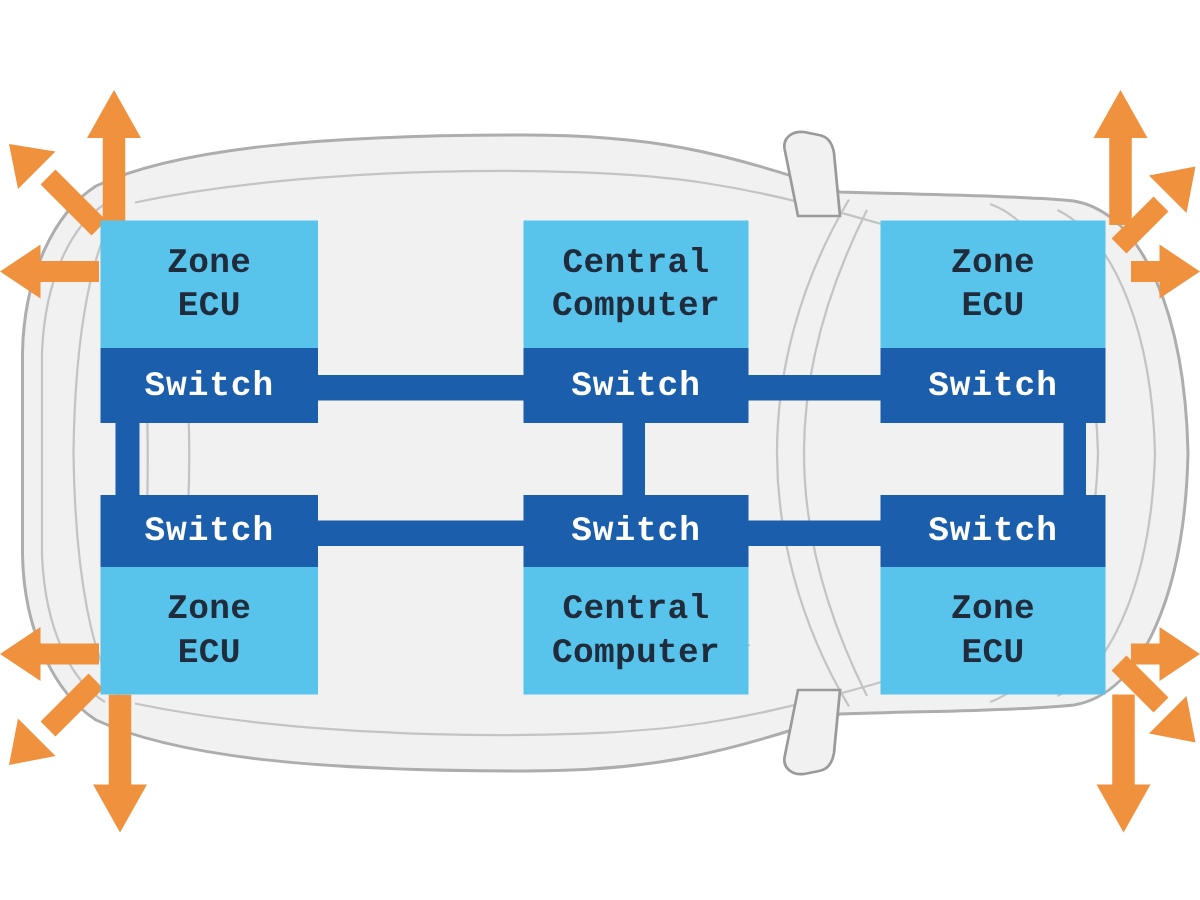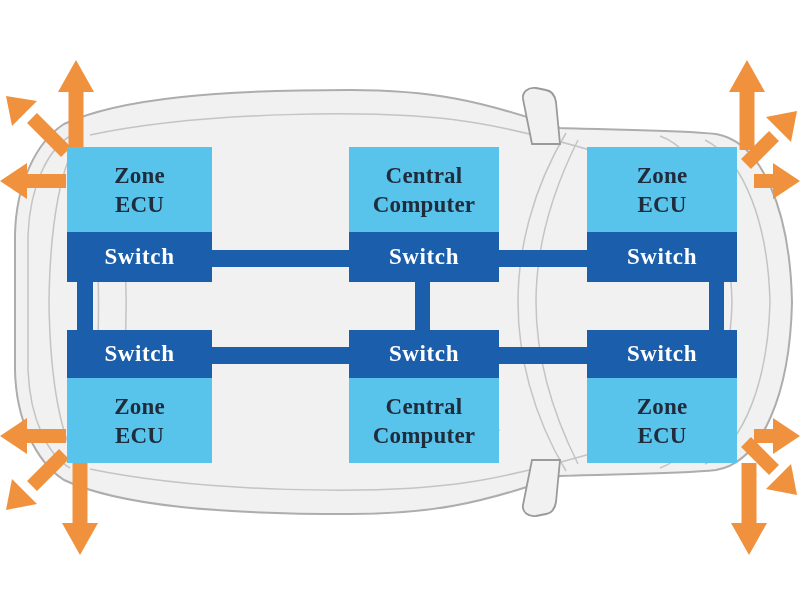--- a/index.html
+++ b/index.html
@@ -9,21 +9,21 @@
     --text-dark:#202B3C;
     --switch-text:#FFFFFF;
     --car-fill:#F1F1F1;
     --car-stroke:#ADADAD;
     --car-stroke-light:#C4C4C4;
     --bg:#FFFFFF;
   }
   html,body{margin:0;padding:0;background:var(--bg);}
   #stage{
     position:relative;width:800px;height:572px;background:var(--bg);
-    overflow:hidden;font-family:Liberation Serif, serif;
+    overflow:hidden;font-family:Liberation Mono, monospace;
   }
   #car-svg{position:absolute;left:0;top:0;width:800px;height:600px;}
   .bar{position:absolute;background:var(--dark-blue);}
   .box{
     position:absolute;display:flex;flex-direction:column;
     align-items:center;justify-content:center;text-align:center;
   }
   .box.light{background:var(--light-blue);color:var(--text-dark);
     font-weight:bold;font-size:23px;line-height:29px;letter-spacing:0.2px;}
   .box.dark{background:var(--dark-blue);color:var(--switch-text);

